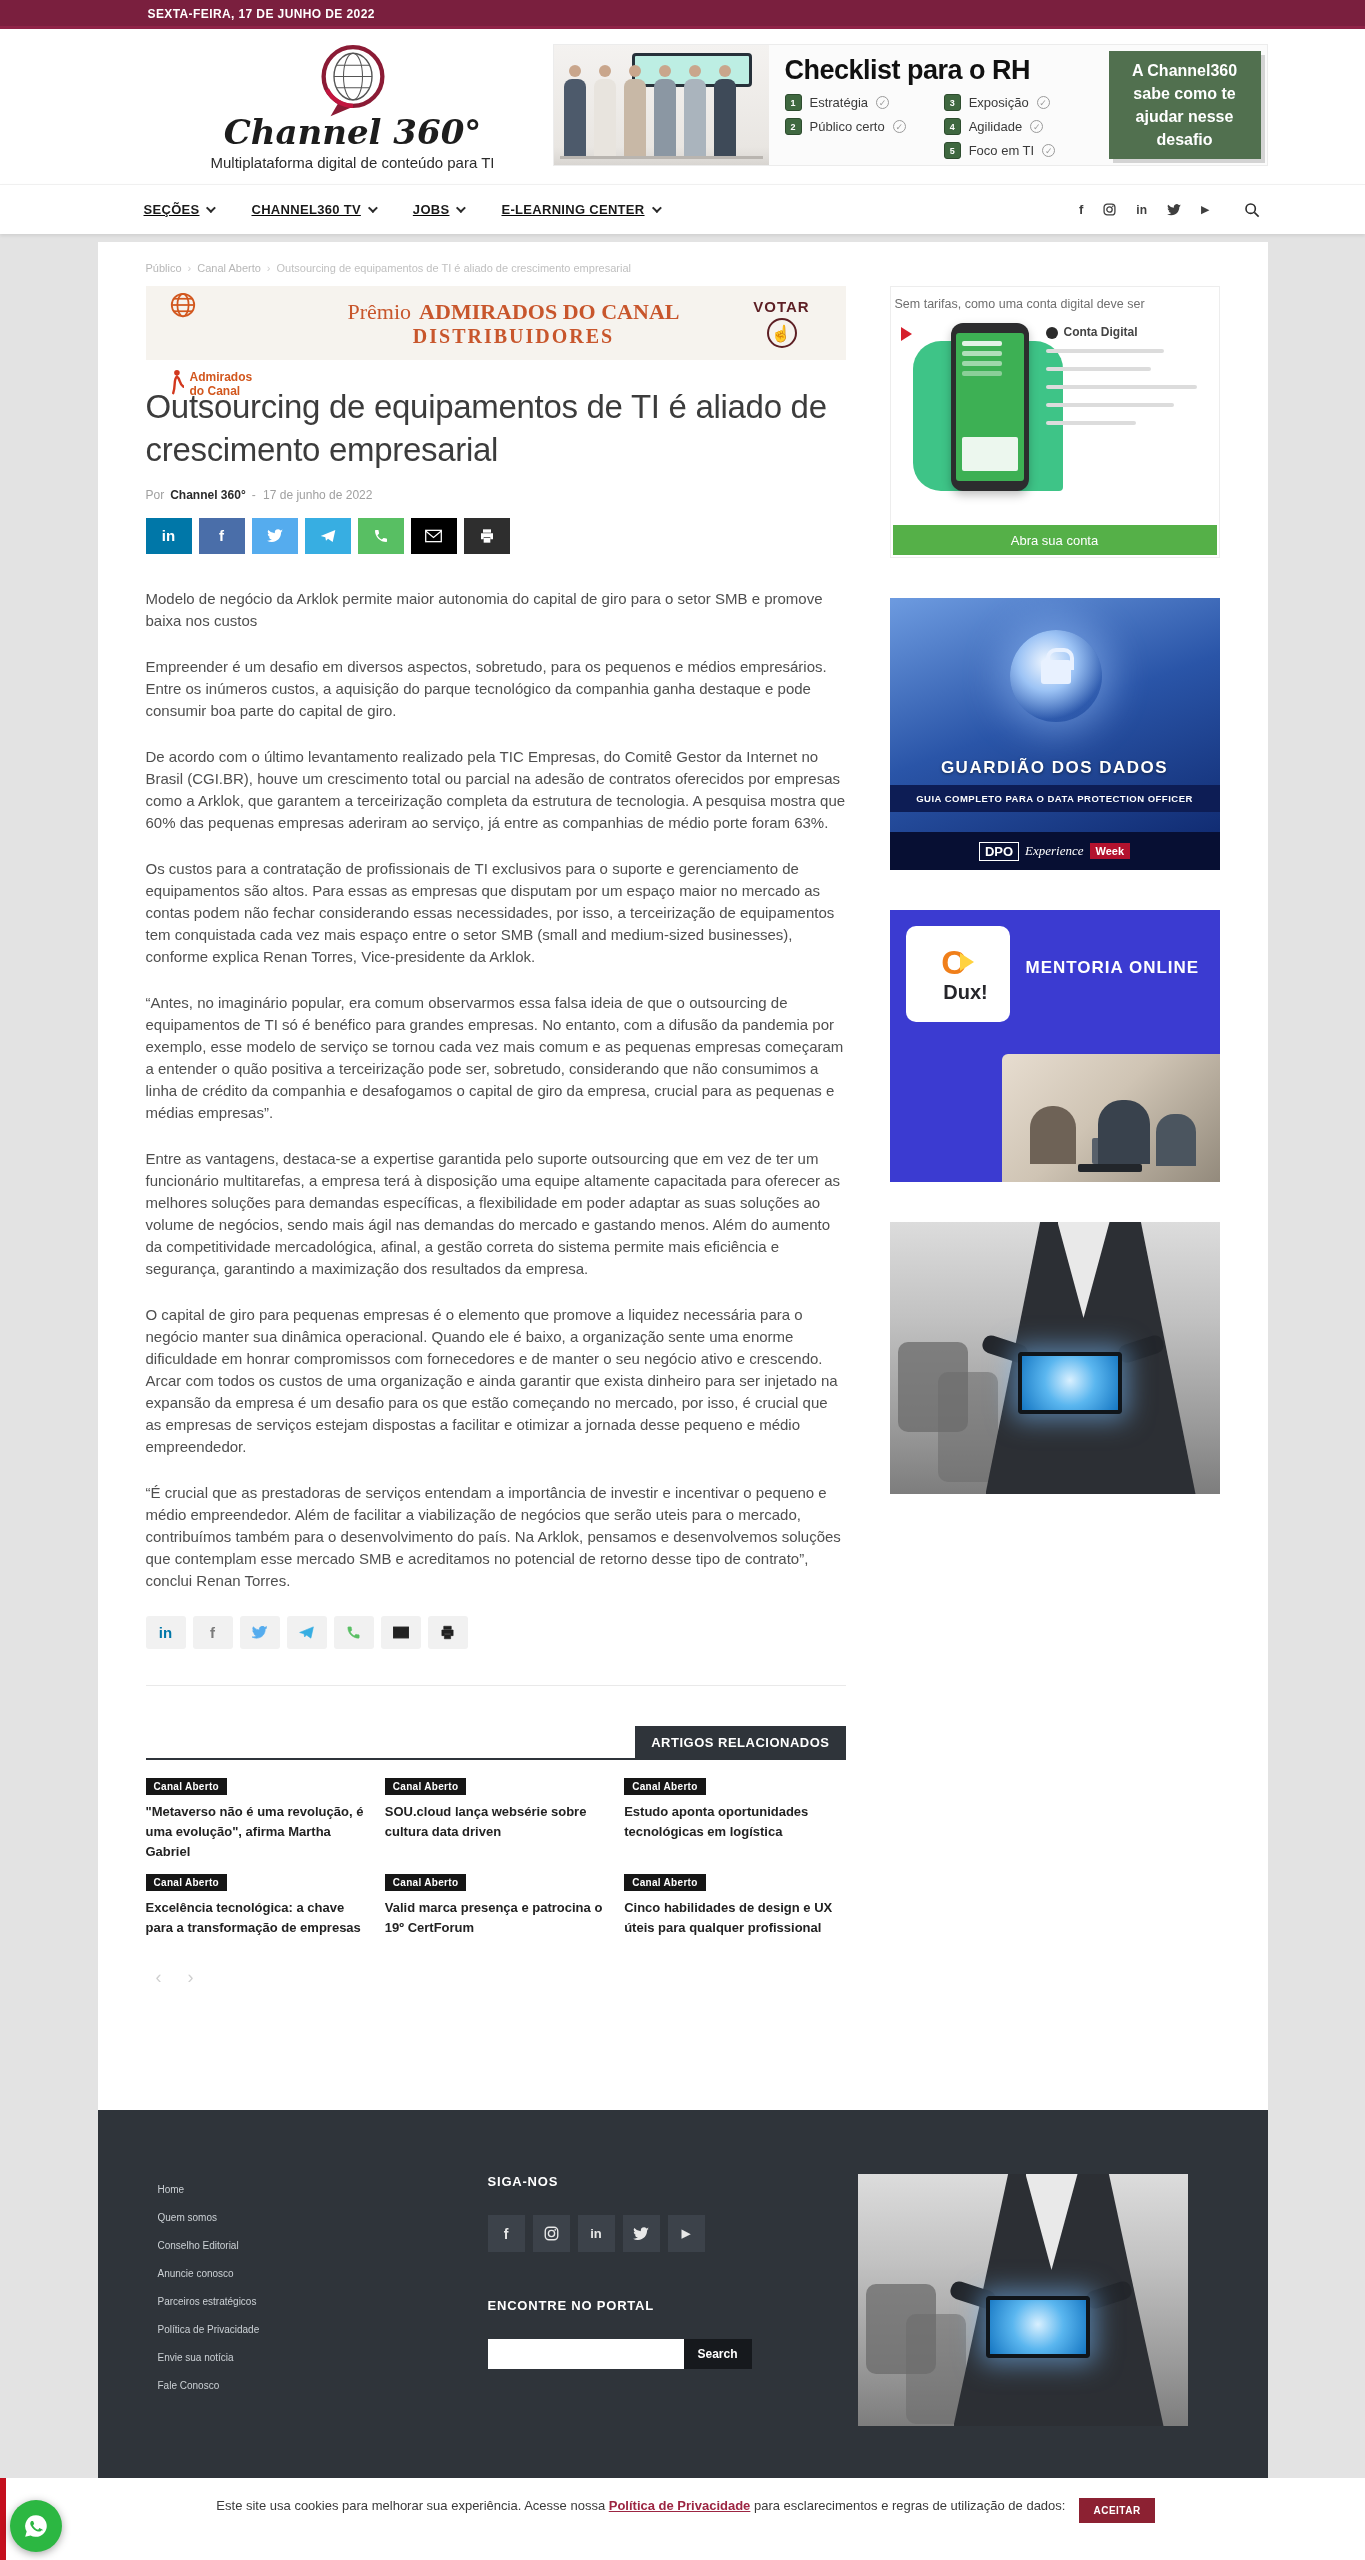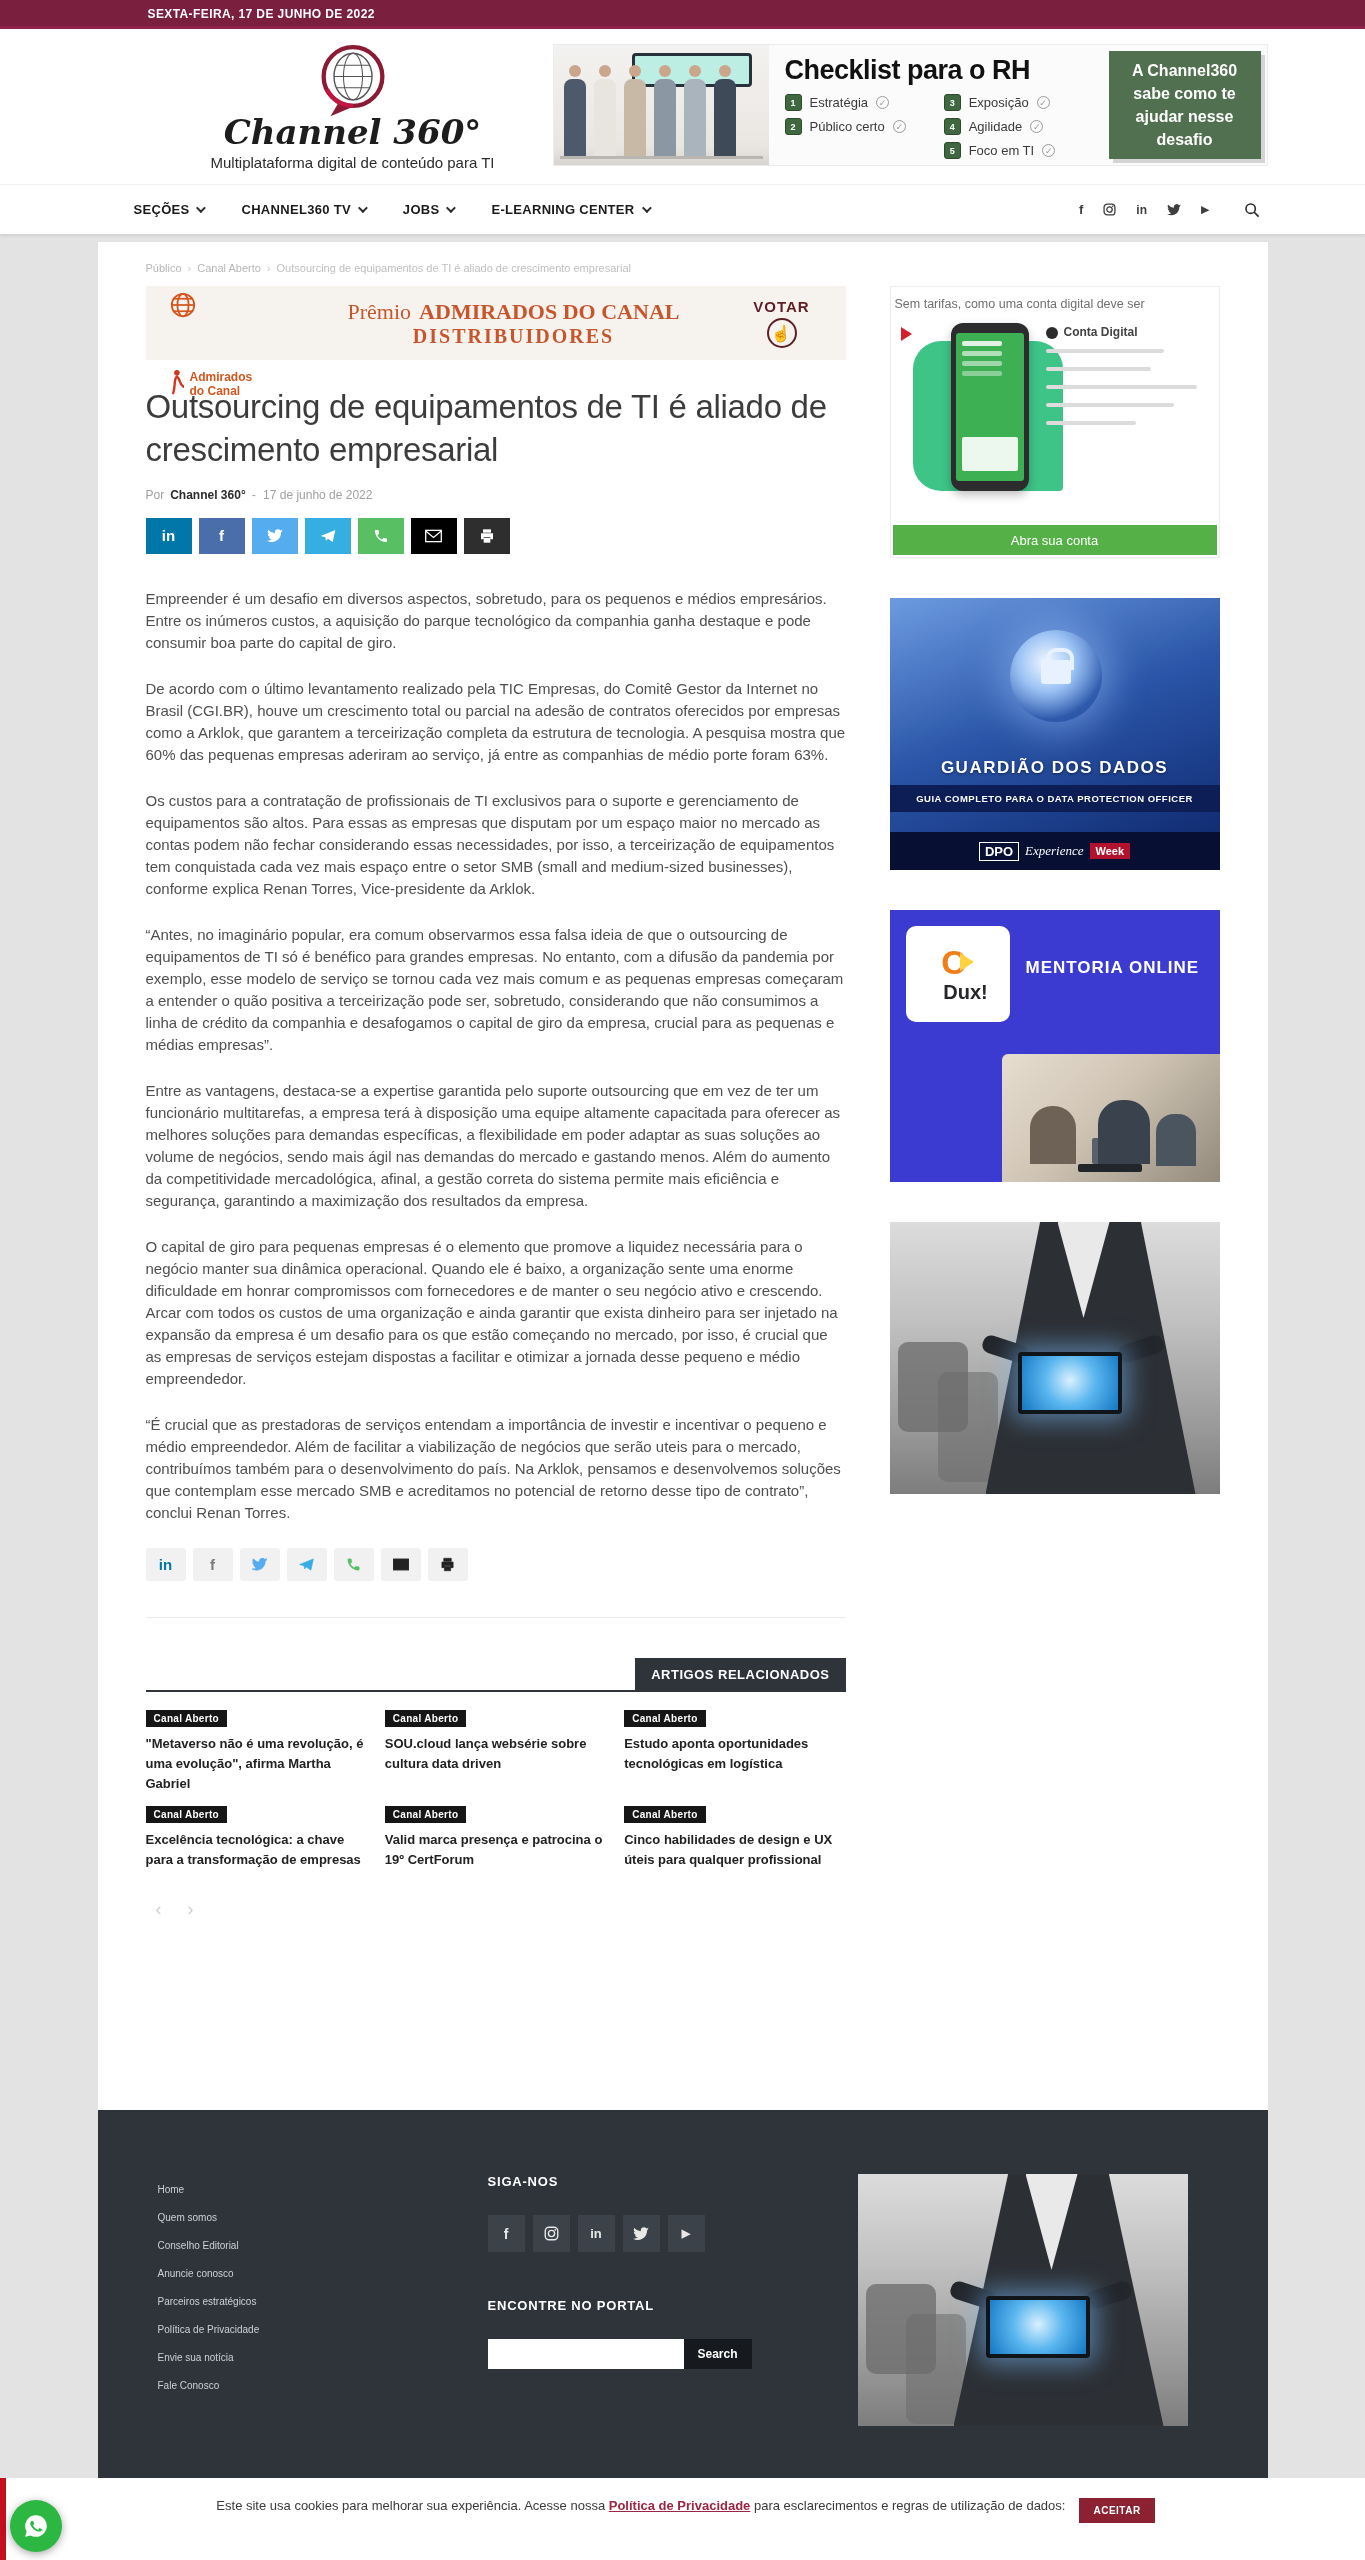--- a/index.html
+++ b/index.html
@@ -31,21 +31,21 @@
   .checklist-col { display:flex; flex-direction:column; gap:7px; }
   .check-item { display:flex; align-items:center; gap:8px; font-size:13px; color:#3a3a3a; }
   .check-num { width:17px; height:17px; background:#3f6840; border:1px solid #2d4c2e; border-radius:3px; color:#fff; font-size:9px; font-weight:bold; display:flex; align-items:center; justify-content:center; flex:none; }
   .check-ok { width:13px; height:13px; border:1px solid #9a9a9a; border-radius:50%; color:#9a9a9a; font-size:9px; display:flex; align-items:center; justify-content:center; }
   .banner-cta { width:152px; flex:none; background:#51704f; margin:6px 6px 6px 0; box-shadow:4px 4px 0 #3c3c3c33; display:flex; align-items:center; justify-content:center; padding:8px; }
   .banner-cta span { color:#fff; font-size:16px; font-weight:bold; text-align:center; line-height:1.45; }
 
   
   .navbar { background:#fff; height:50px; border-top:1px solid #f0f0f0; box-shadow:0 2px 3px rgba(0,0,0,.08); position:relative; z-index:5; }
   .nav-inner { width:1170px; margin:0 auto; height:100%; display:flex; align-items:center; }
-  .nav-items { display:flex; gap:38px; margin-left:36px; }
+  .nav-items { display:flex; gap:38px; margin-left:46px;text-decoration:underline; }
   .nav-item { font-size:13px; font-weight:bold; color:#1b1b1b; letter-spacing:.3px; display:flex; align-items:center; gap:7px; cursor:pointer; }
   .chev { width:7px; height:7px; border-right:2px solid #2b2b2b; border-bottom:2px solid #2b2b2b; transform:rotate(45deg) translateY(-2px); }
   .nav-right { margin-left:auto; display:flex; align-items:center; gap:20px; padding-right:8px; }
   .nav-soc { color:#3f3f3f; font-size:13px; display:flex; align-items:center; }
   .nav-soc svg { display:block; }
   .nav-search { margin-left:14px; }
 
   
   .wrapper { width:1170px; margin:8px auto 0; background:#fff; min-height:2238px; display:flex; flex-direction:column; }
   .breadcrumb { padding:20px 48px 12px; font-size:11px; color:#c0c0c0; }
@@ -377,20 +377,21 @@
         <div class="share-btn s-pr">
             <svg width="16" height="16" viewBox="0 0 24 24" fill="#fff">
               <path d="M6 2h12v5H6z"></path>
               <path d="M3 8h18v9h-4v-3H7v3H3z"></path>
               <path d="M7 15h10v7H7z"></path>
             </svg>
           </div>
       </div>
 
       <div class="article-body">
+        <p>Modelo de negócio da Arklok permite maior autonomia do capital de giro para o setor SMB e promove baixa nos custos</p>
         <p>Empreender é um desafio em diversos aspectos, sobretudo, para os pequenos e médios empresários. Entre os inúmeros custos, a aquisição do parque tecnológico da companhia ganha destaque e pode consumir boa parte do capital de giro.</p>
         <p>De acordo com o último levantamento realizado pela TIC Empresas, do Comitê Gestor da Internet no Brasil (CGI.BR), houve um crescimento total ou parcial na adesão de contratos oferecidos por empresas como a Arklok, que garantem a terceirização completa da estrutura de tecnologia. A pesquisa mostra que 60% das pequenas empresas aderiram ao serviço, já entre as companhias de médio porte foram 63%.</p>
         <p>Os custos para a contratação de profissionais de TI exclusivos para o suporte e gerenciamento de equipamentos são altos. Para essas as empresas que disputam por um espaço maior no mercado as contas podem não fechar considerando essas necessidades, por isso, a terceirização de equipamentos tem conquistada cada vez mais espaço entre o setor SMB (small and medium-sized businesses), conforme explica Renan Torres, Vice-presidente da Arklok.</p>
         <p>“Antes, no imaginário popular, era comum observarmos essa falsa ideia de que o outsourcing de equipamentos de TI só é benéfico para grandes empresas. No entanto, com a difusão da pandemia por exemplo, esse modelo de serviço se tornou cada vez mais comum e as pequenas empresas começaram a entender o quão positiva a terceirização pode ser, sobretudo, considerando que não consumimos a linha de crédito da companhia e desafogamos o capital de giro da empresa, crucial para as pequenas e médias empresas”.</p>
         <p>Entre as vantagens, destaca-se a expertise garantida pelo suporte outsourcing que em vez de ter um funcionário multitarefas, a empresa terá à disposição uma equipe altamente capacitada para oferecer as melhores soluções para demandas específicas, a flexibilidade em poder adaptar as suas soluções ao volume de negócios, sendo mais ágil nas demandas do mercado e gastando menos. Além do aumento da competitividade mercadológica, afinal, a gestão correta do sistema permite mais eficiência e segurança, garantindo a maximização dos resultados da empresa.</p>
         <p>O capital de giro para pequenas empresas é o elemento que promove a liquidez necessária para o negócio manter sua dinâmica operacional. Quando ele é baixo, a organização sente uma enorme dificuldade em honrar compromissos com fornecedores e de manter o seu negócio ativo e crescendo. Arcar com todos os custos de uma organização e ainda garantir que exista dinheiro para ser injetado na expansão da empresa é um desafio para os que estão começando no mercado, por isso, é crucial que as empresas de serviços estejam dispostas a facilitar e otimizar a jornada desse pequeno e médio empreendedor.</p>
         <p>“É crucial que as prestadoras de serviços entendam a importância de investir e incentivar o pequeno e médio empreendedor. Além de facilitar a viabilização de negócios que serão uteis para o mercado, contribuímos também para o desenvolvimento do país. Na Arklok, pensamos e desenvolvemos soluções que contemplam esse mercado SMB e acreditamos no potencial de retorno desse tipo de contrato”, conclui Renan Torres.</p>
       </div>
 
       <div class="share-row light">

